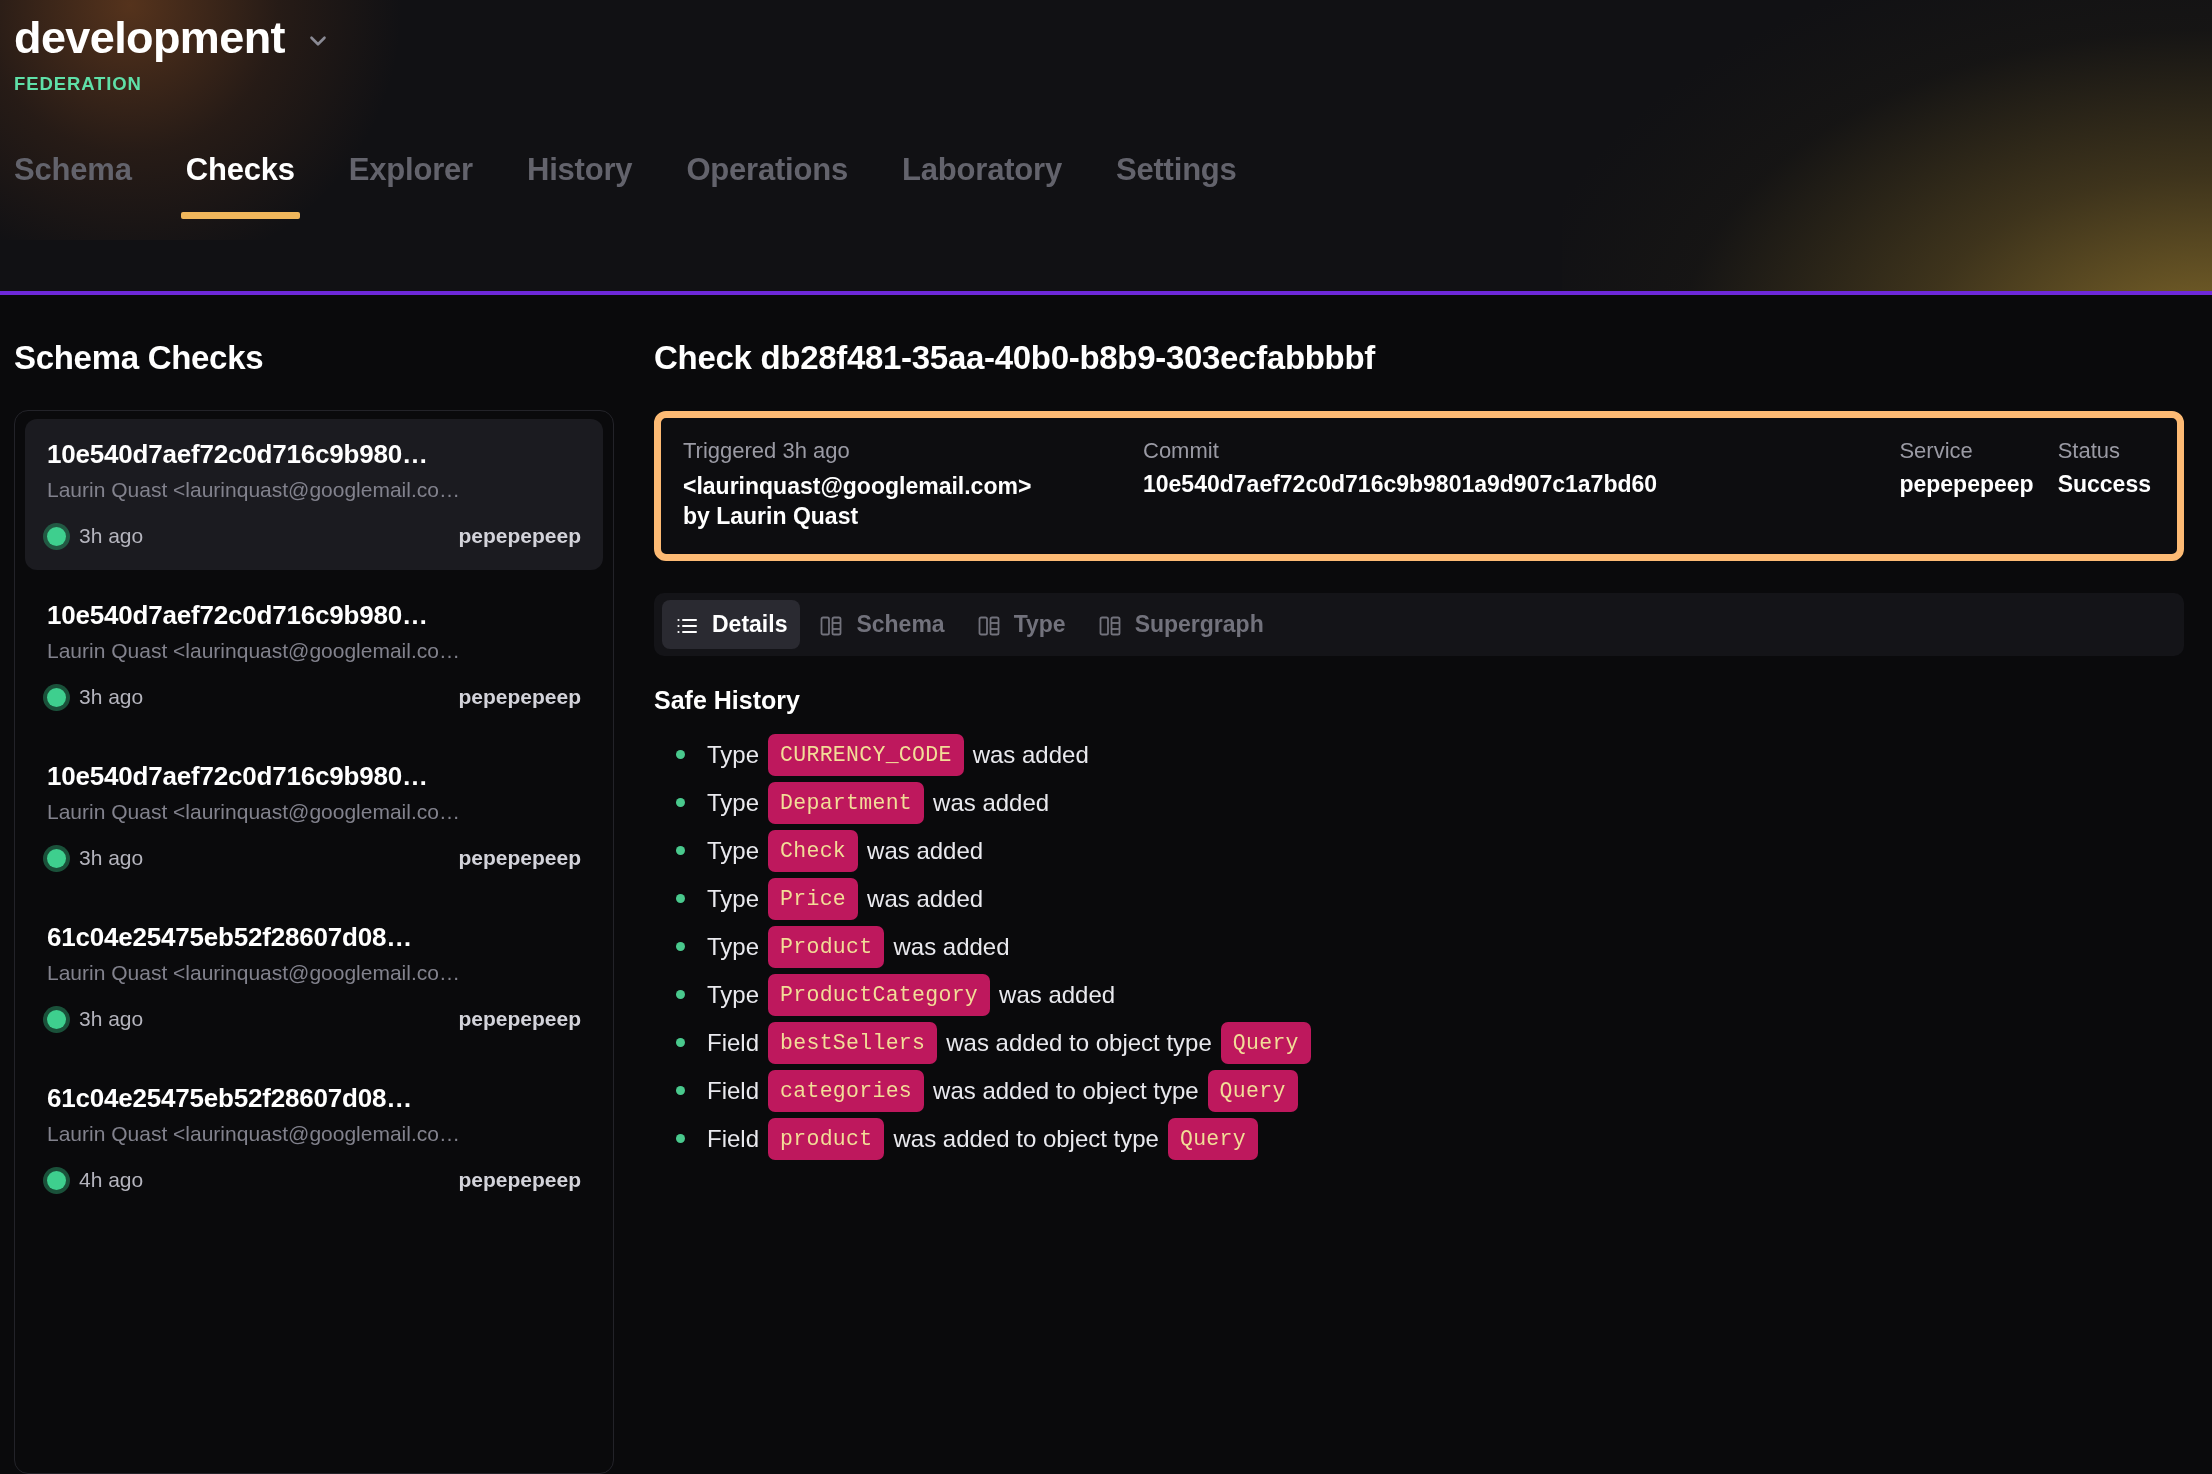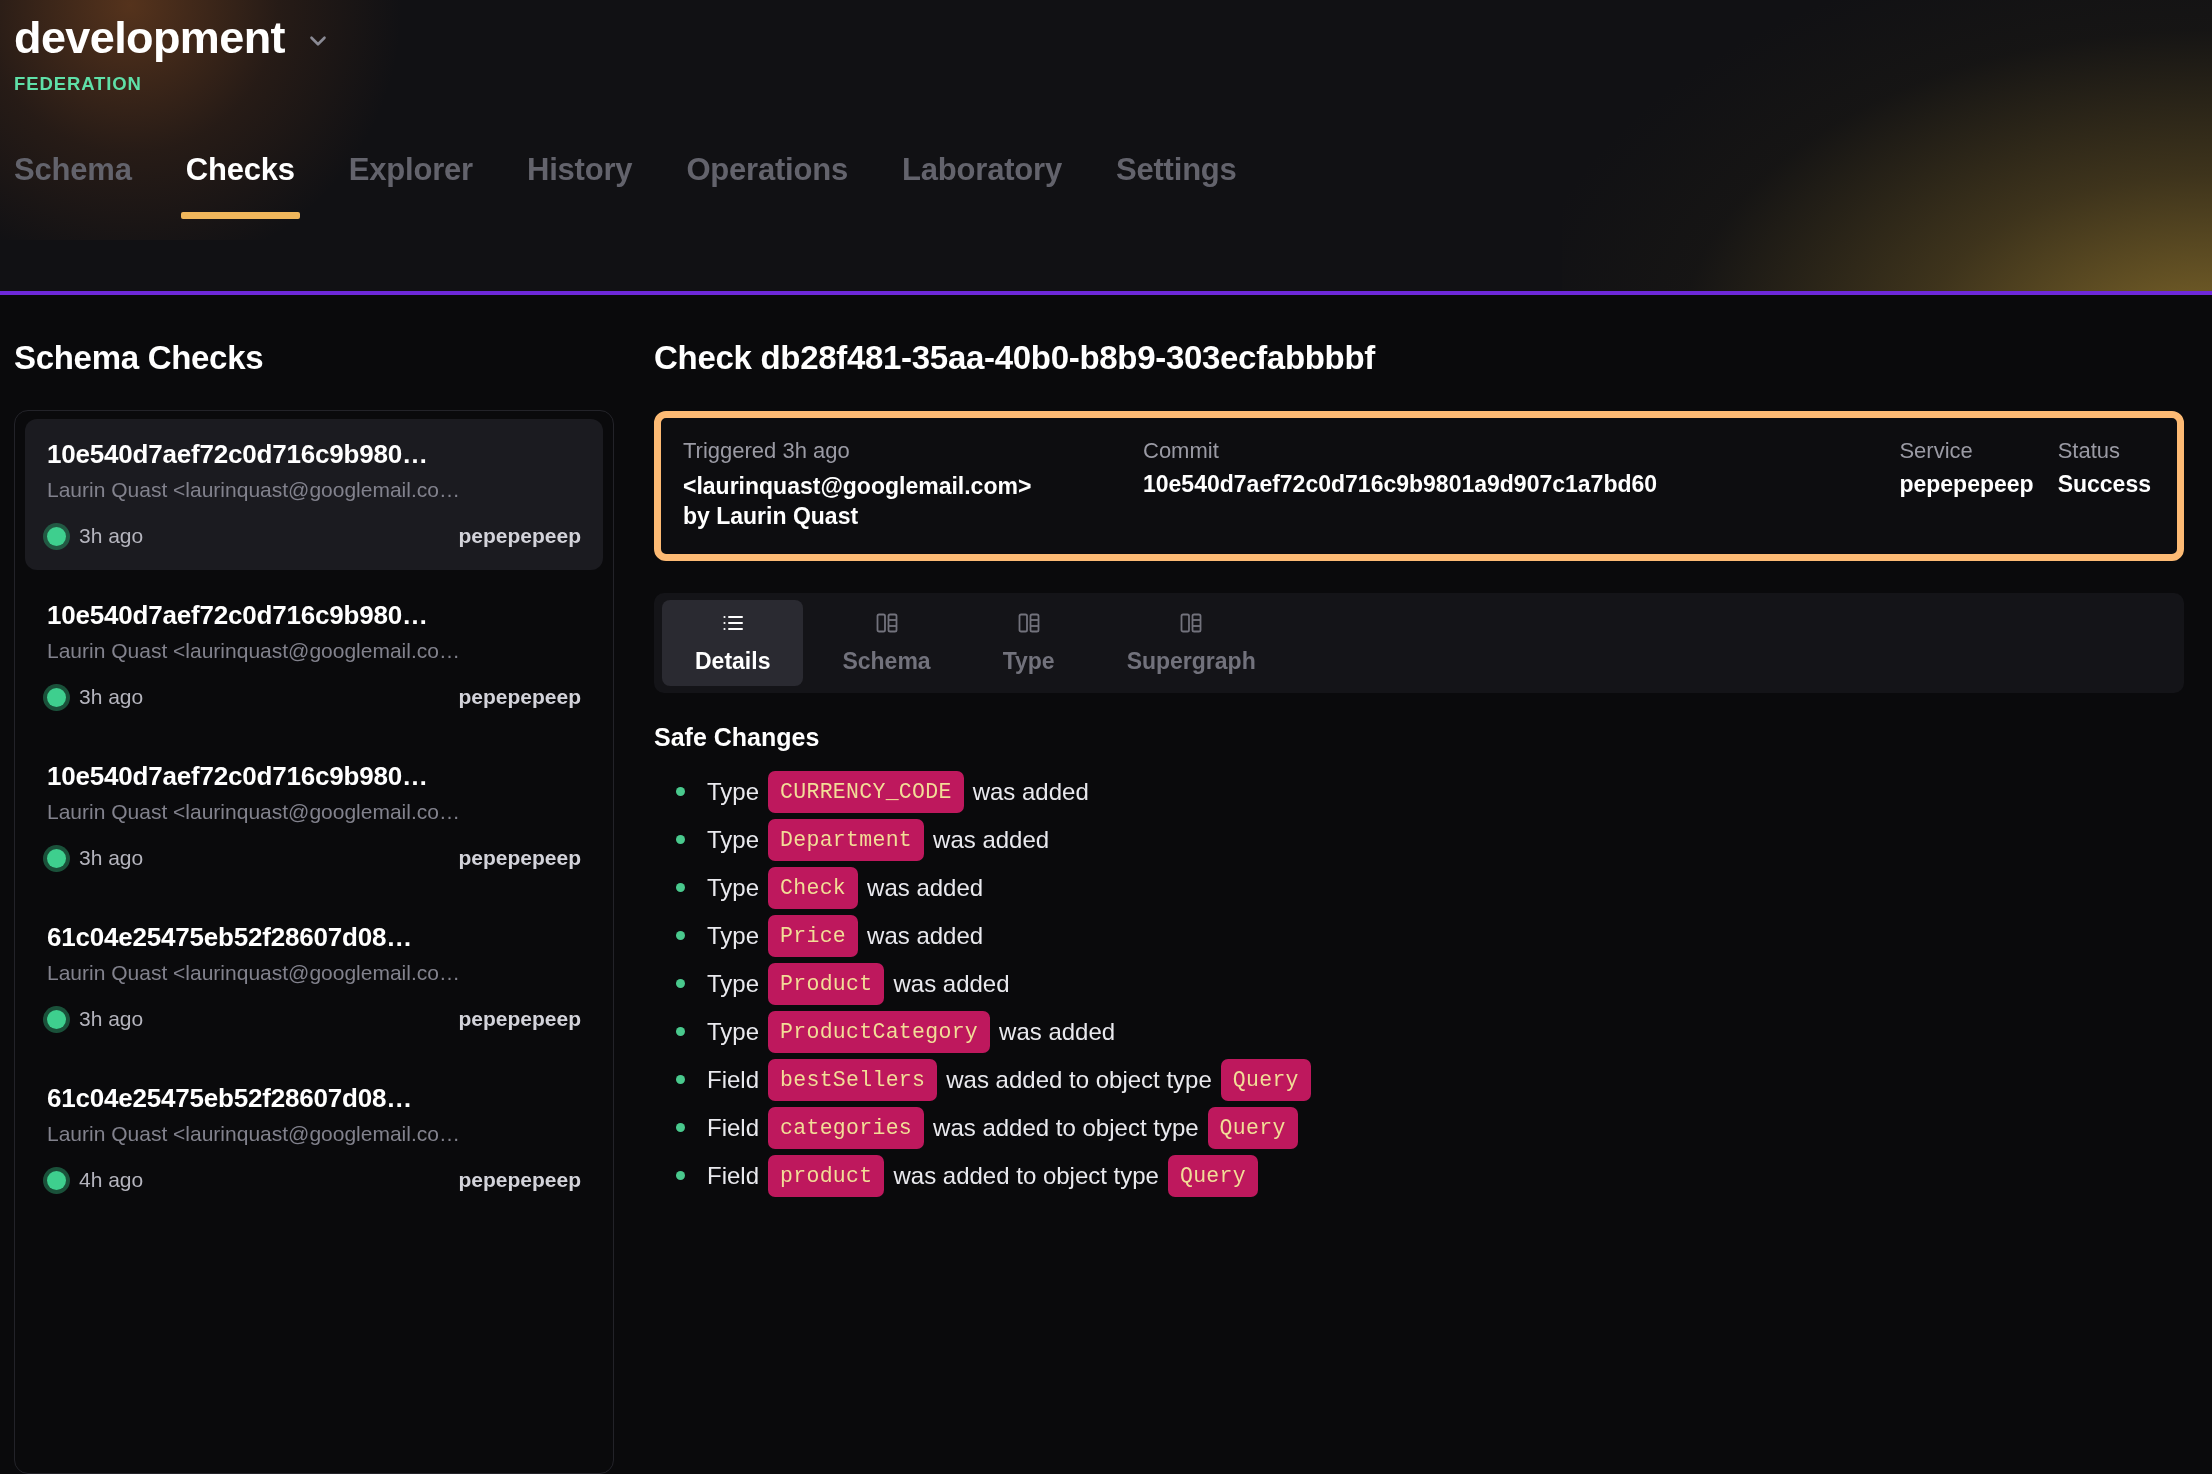--- a/index.html
+++ b/index.html
@@ -229,30 +229,29 @@
     align-items: center;
     gap: 6px;
     background: #141418;
     border-radius: 10px;
     padding: 7px 8px;
     margin-bottom: 30px;
     align-self: stretch;
   }
   .subtab {
     display: flex;
-    align-items: center;
+    align-items: flex-end;
     gap: 13px;
-    padding: 11px 33px;
+    padding: 11px 13px;
     border-radius: 8px;
     font-size: 23px;
     font-weight: bold;
     color: #72727c;
     cursor: pointer;
     white-space: nowrap;
-    flex-direction: column;
   }
   .subtab.active { background: #2a2a31; color: #ffffff; }
   .subtab .ic { width: 24px; height: 24px; flex: 0 0 24px; display:flex; align-items:center; justify-content:center; }
   .subtab .ic svg { display: block; }
 
   
   .section-title {
     font-size: 25px;
     font-weight: bold;
     color: #ffffff;
@@ -447,21 +446,21 @@
                 <rect x="2.5" y="3.5" width="7.5" height="17" rx="1.6"></rect>
                 <rect x="13.5" y="3.5" width="8" height="17" rx="1.6"></rect>
                 <line x1="13.5" y1="9" x2="21.5" y2="9"></line>
                 <line x1="13.5" y1="15" x2="21.5" y2="15"></line>
               </svg>
             </span>
             <span>Supergraph</span>
           </div>
         </div>
 
-      <div class="section-title">Safe Changes</div>
+      <div class="section-title">Safe History</div>
       <ul class="changes-list" id="changes-list">
           <li class="change-item">
             <span class="bullet" style="background: rgb(73, 201, 141);"></span>
             <span class="change-text">Type</span>
             <span class="code-chip">CURRENCY_CODE</span>
             <span class="change-text">was added</span>
           </li>
           <li class="change-item">
             <span class="bullet" style="background: rgb(73, 201, 141);"></span>
             <span class="change-text">Type</span>

